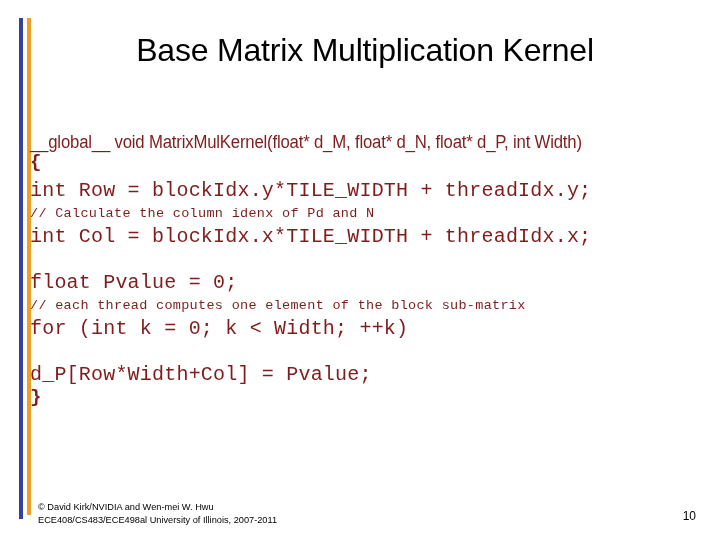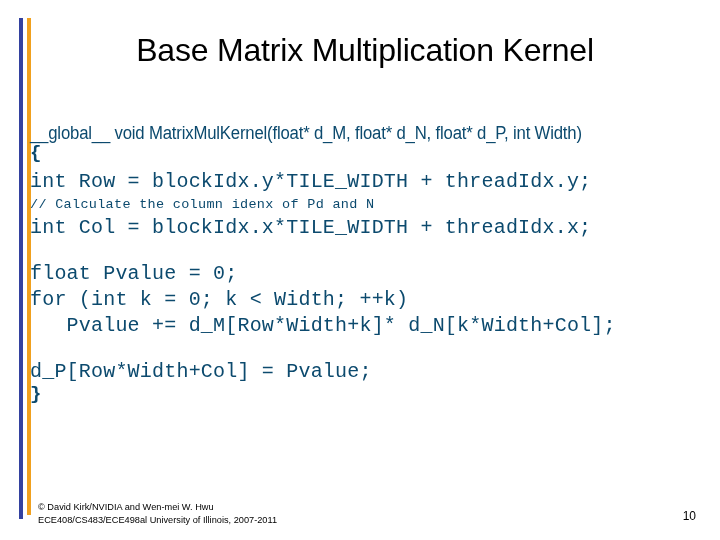--- a/index.html
+++ b/index.html
@@ -44,23 +44,23 @@
     color: #000000;
     line-height: 40px;
     letter-spacing: -0.2px;
     white-space: nowrap;
   }
 
   
   .code {
     position: absolute;
     left: 30px;
-    top: 122px;
+    top: 131px;
     width: 686px;
-    color: #0c4a6e;
+    color: #7f1d1d;
   }
   .line {
     white-space: pre;
     display: block;
   }
   
   .sig {
     font-family: "Liberation Sans", sans-serif;
     font-size: 18px;
     line-height: 22px;
@@ -130,22 +130,22 @@
 
   <div class="code">
     <span class="line sig">__global__ void MatrixMulKernel(float* d_M, float* d_N, float* d_P, int Width)</span>
     <span class="line brace">{</span>
     <span class="gap-sm"></span>
     <span class="line stmt">int Row = blockIdx.y*TILE_WIDTH + threadIdx.y;</span>
     <span class="line comment">// Calculate the column idenx of Pd and N</span>
     <span class="line stmt">int Col = blockIdx.x*TILE_WIDTH + threadIdx.x;</span>
     <span class="blank"></span>
     <span class="line stmt">float Pvalue = 0;</span>
+    <span class="line comment">// each thread computes one element of the block sub-matrix</span>
     <span class="line stmt">for (int k = 0; k &lt; Width; ++k)</span>
-    <span class="line stmt">   Pvalue += d_M[Row*Width+k]* d_N[k*Width+Col];</span>
     <span class="blank"></span>
     <span class="line stmt">d_P[Row*Width+Col] = Pvalue;</span>
     <span class="line brace">}</span>
   </div>
 
   <div class="footer">
     <div>© David Kirk/NVIDIA and Wen-mei W. Hwu</div>
     <div>ECE408/CS483/ECE498al University of Illinois, 2007-2011</div>
   </div>
 

